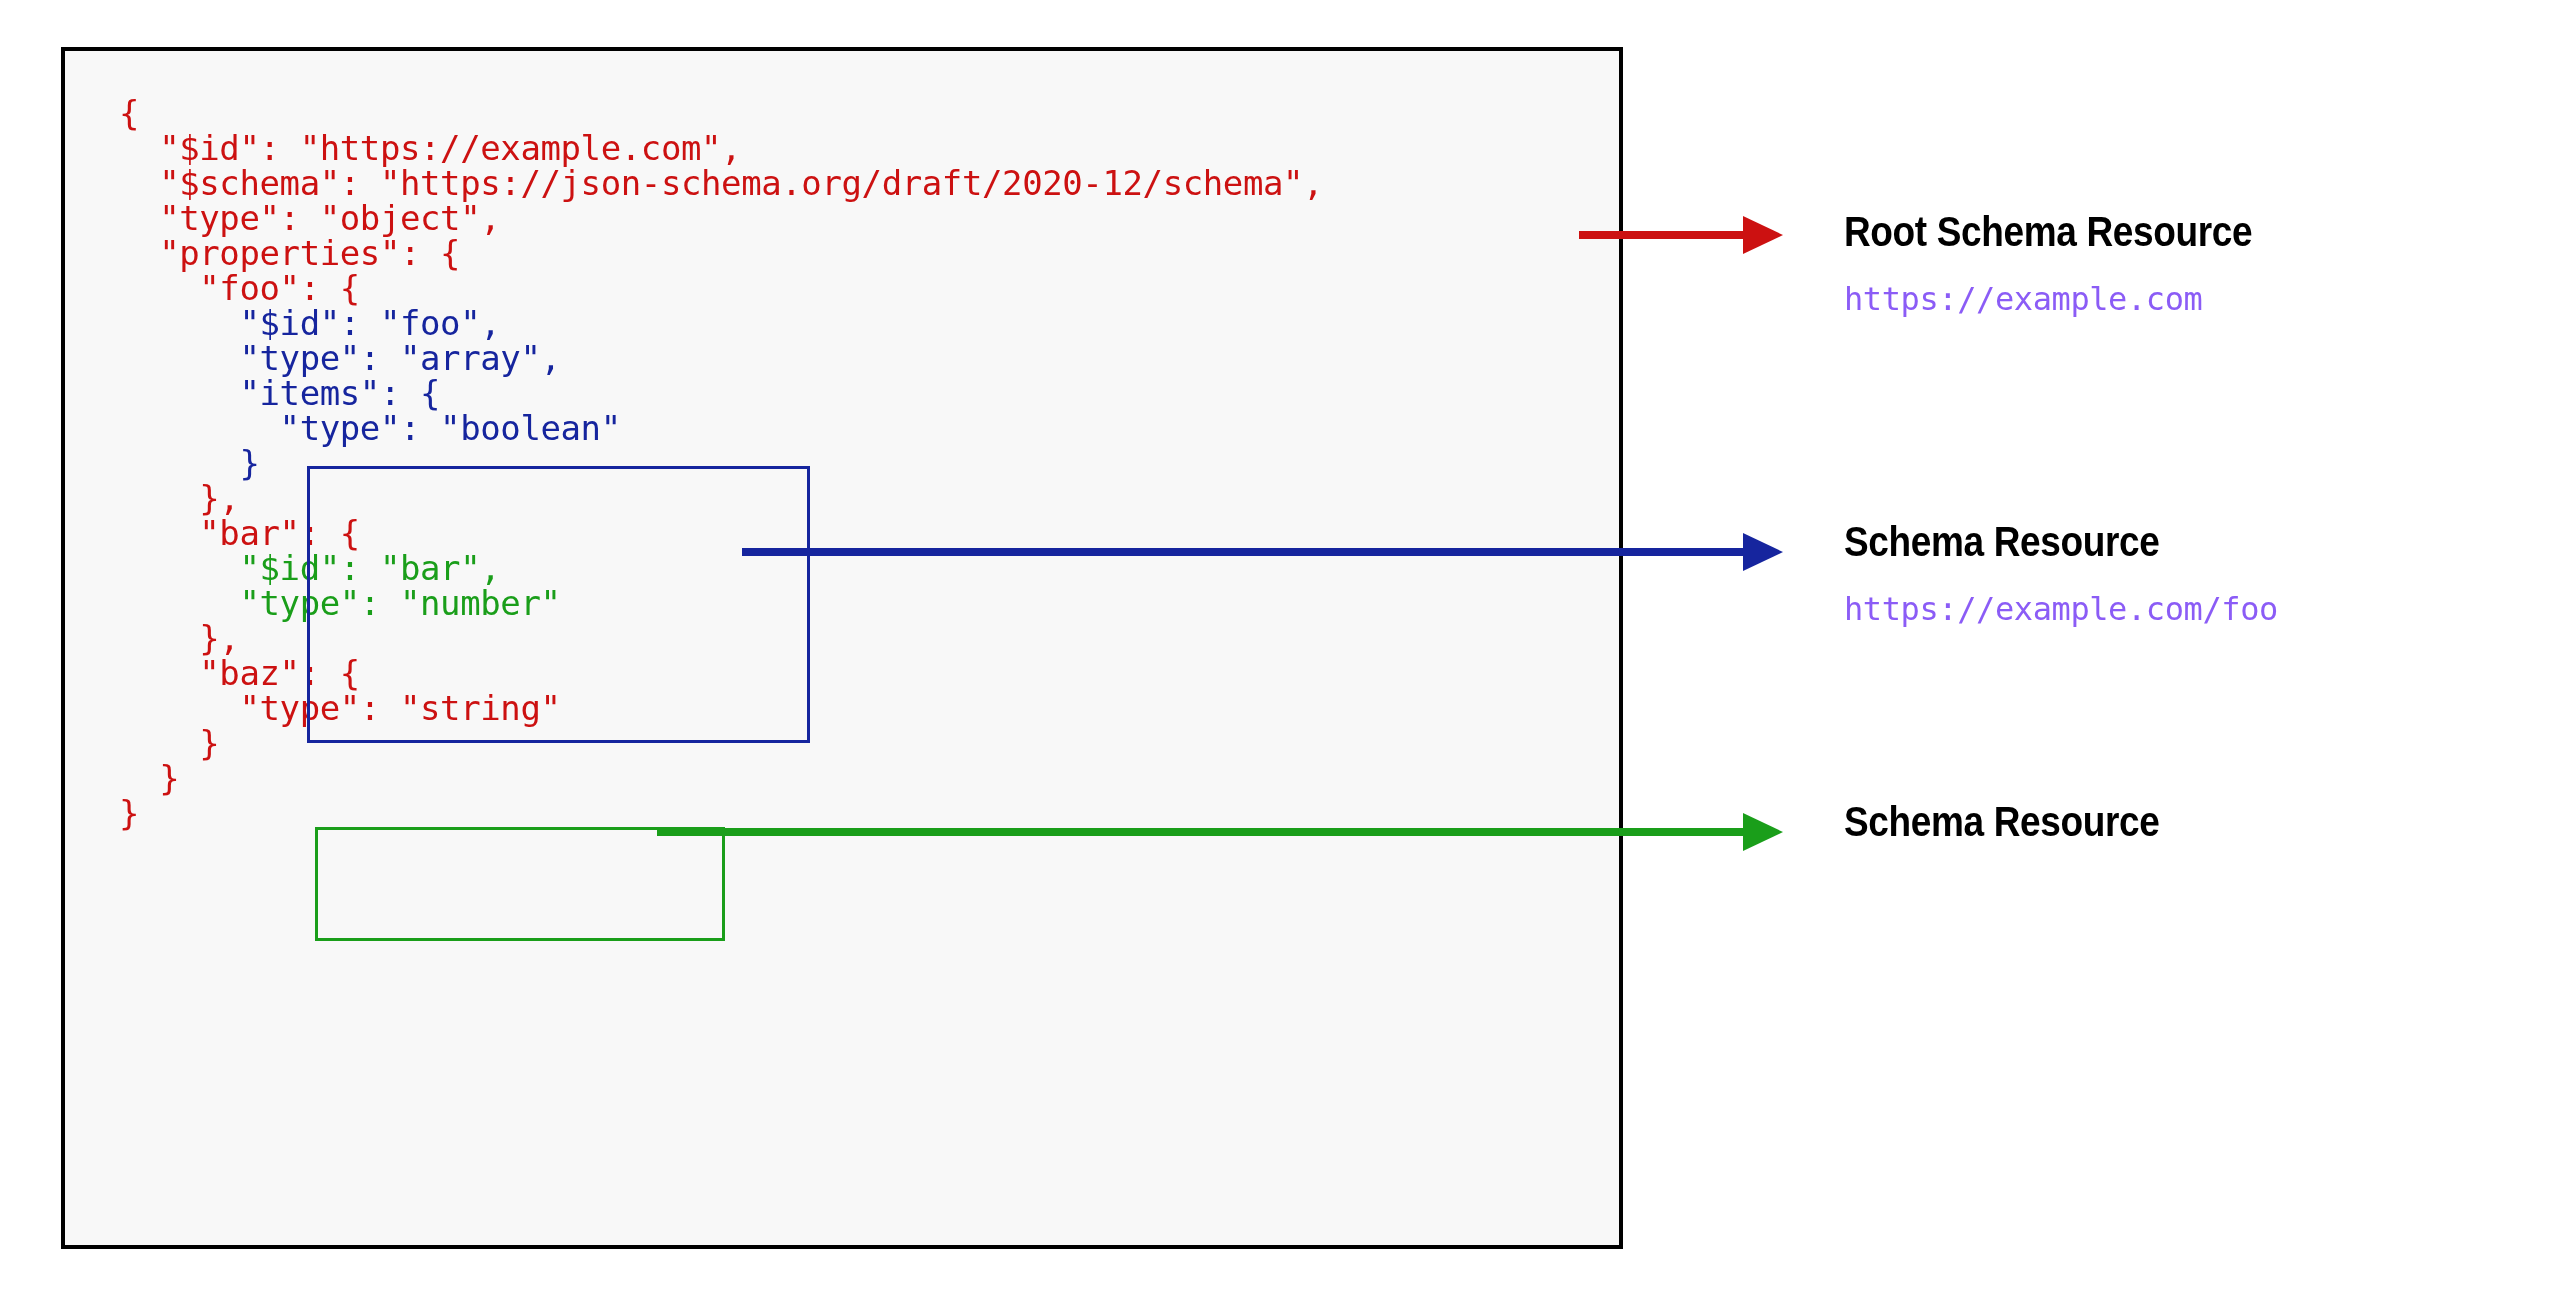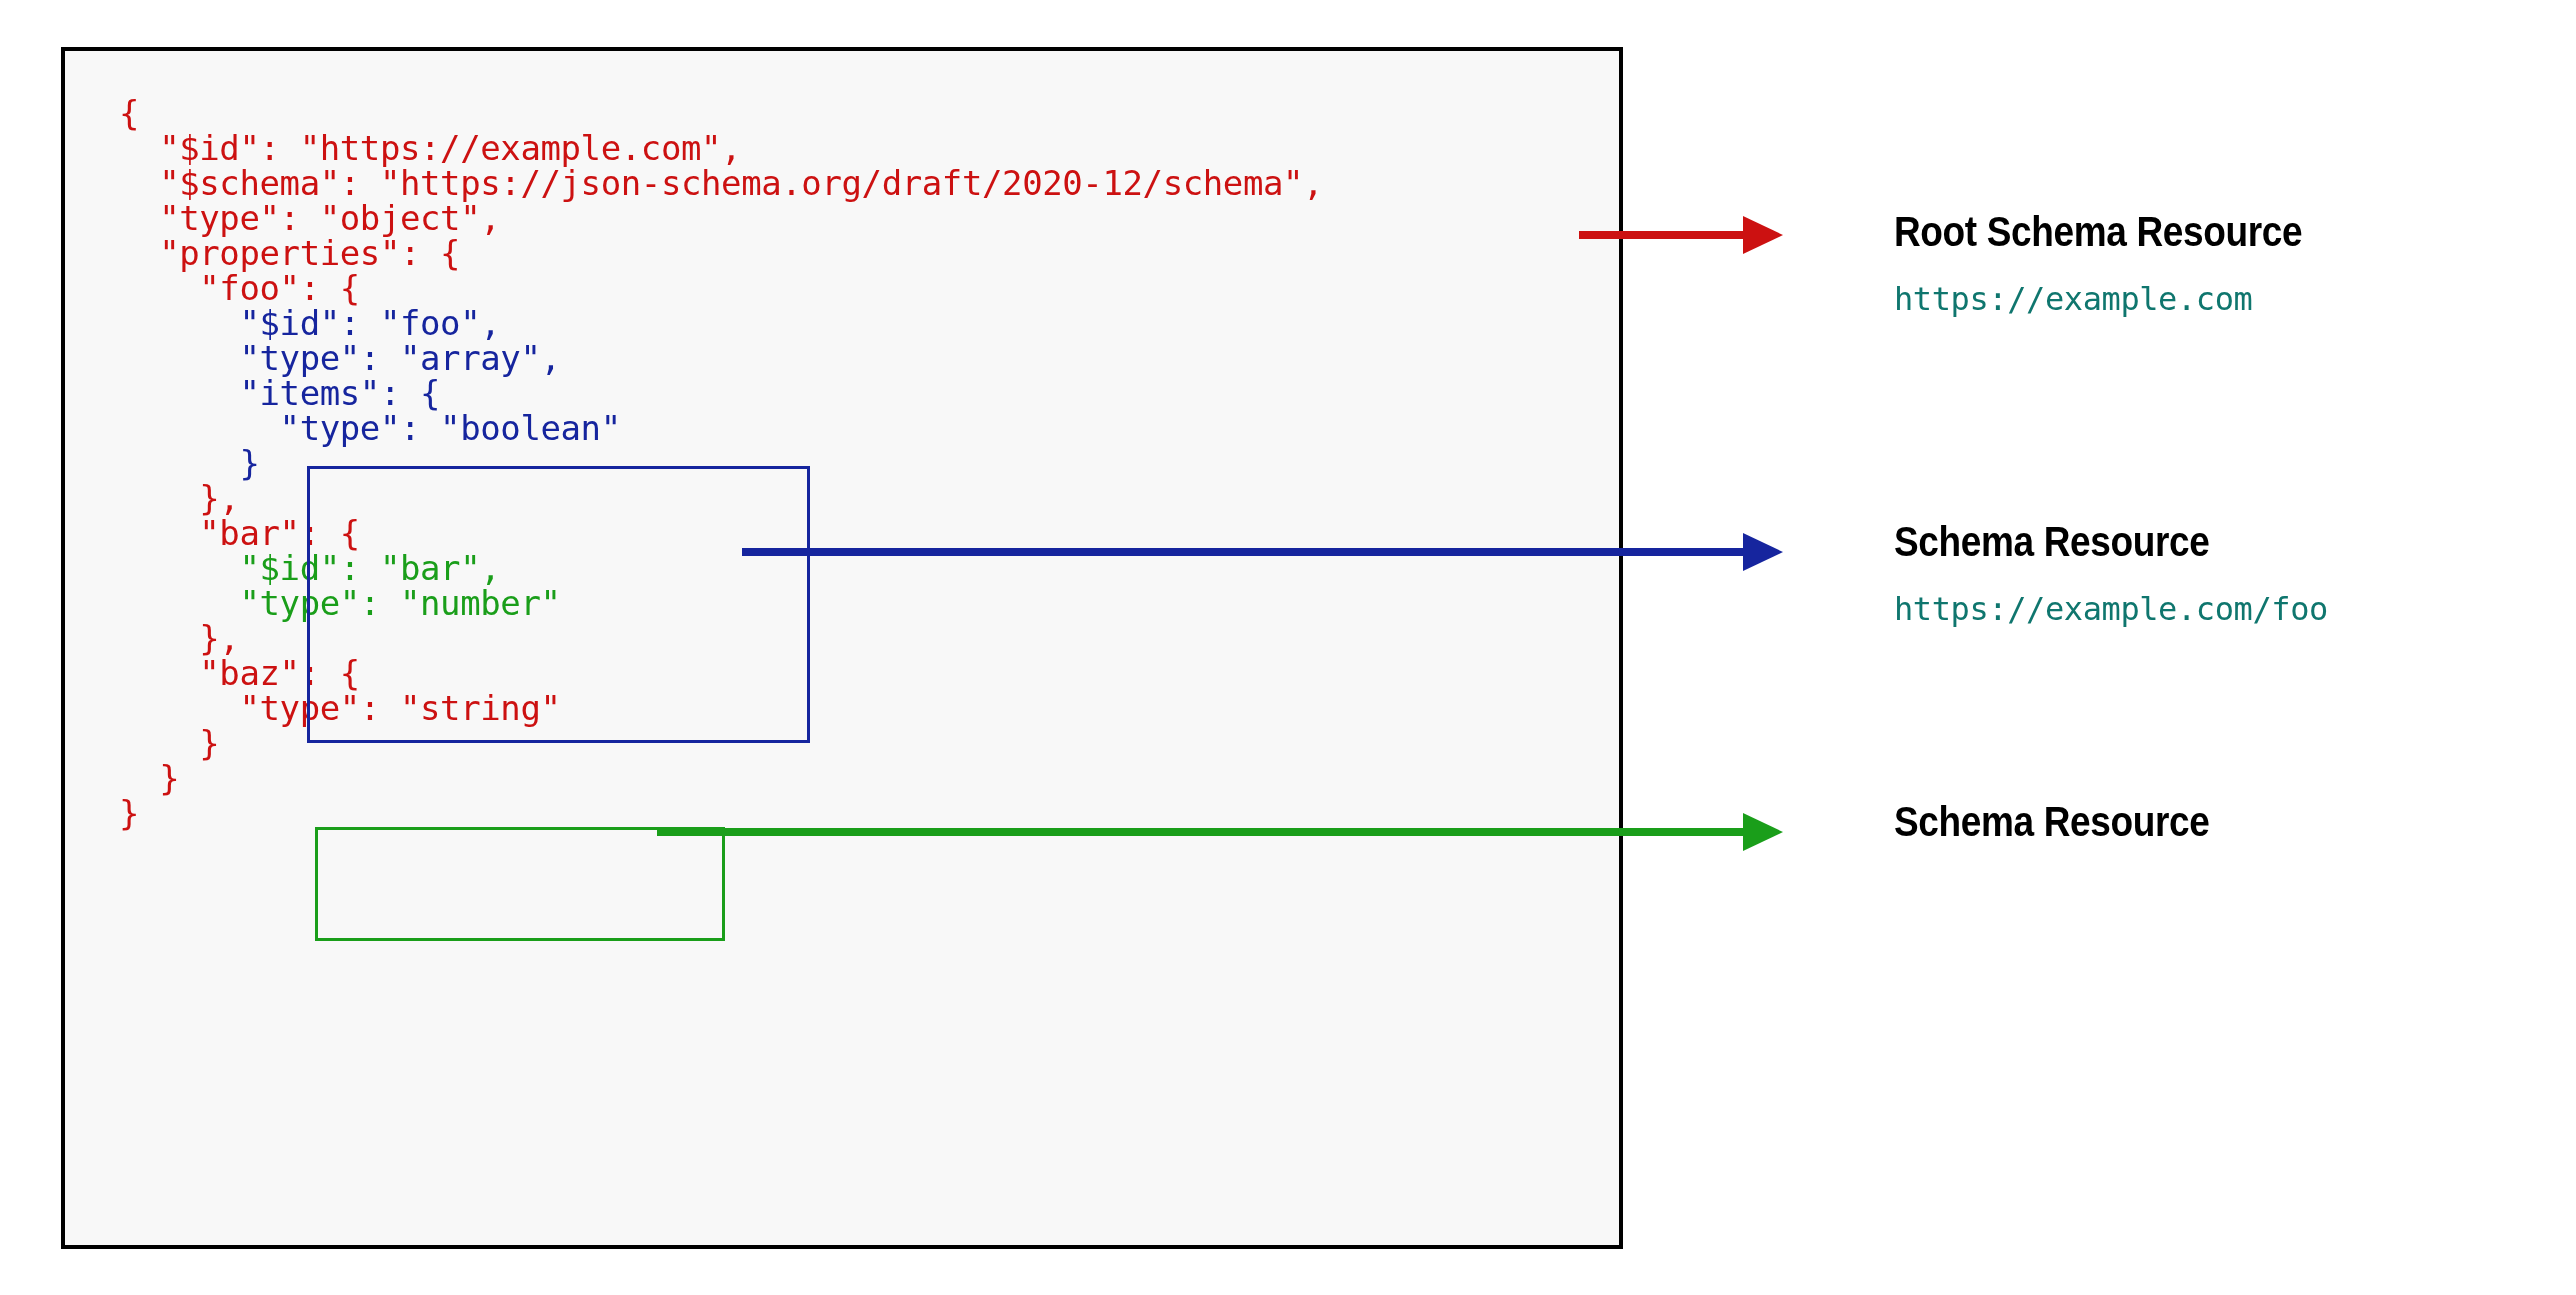--- a/index.html
+++ b/index.html
@@ -104,42 +104,42 @@
   #arrow-foo .shaft { width: 1003px; background: #16259e; }
   #arrow-foo .head  { left: 1001px; border-left: 40px solid #16259e; }
 
   #arrow-bar { left: 657px; top: 832px; width: 1126px; }
   #arrow-bar .shaft { width: 1087px; background: #1a9e1a; }
   #arrow-bar .head  { left: 1086px; border-left: 40px solid #1a9e1a; }
 
   
   .annotation {
     position: absolute;
-    left: 1894px;
+    left: 1844px;
   }
   .annotation .heading {
     margin: 0;
     font-family: "Liberation Sans", sans-serif;
     font-weight: bold;
     font-size: 43px;
     line-height: 46px;
     letter-spacing: -0.4px;
     color: #000000;
     transform: scaleX(0.86);
     transform-origin: left center;
     white-space: nowrap;
   }
   .annotation .url {
     margin: 0;
     margin-top: 27px;
     font-family: "DejaVu Sans Mono", "Liberation Mono", monospace;
     font-size: 32px;
     line-height: 36px;
     letter-spacing: -0.4px;
-    color: #0f766e;
+    color: #8b5cf6;
     white-space: nowrap;
   }
 
   #annotation-root { top: 208px; }
   #annotation-foo  { top: 518px; }
   #annotation-bar  { top: 798px; }
 </style>
 </head>
 <body>
 

